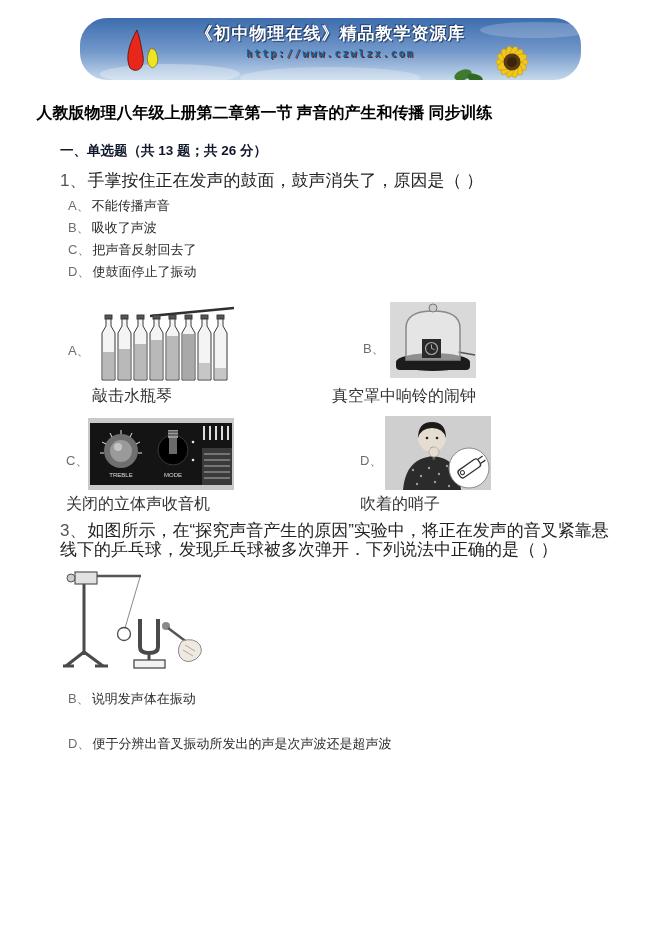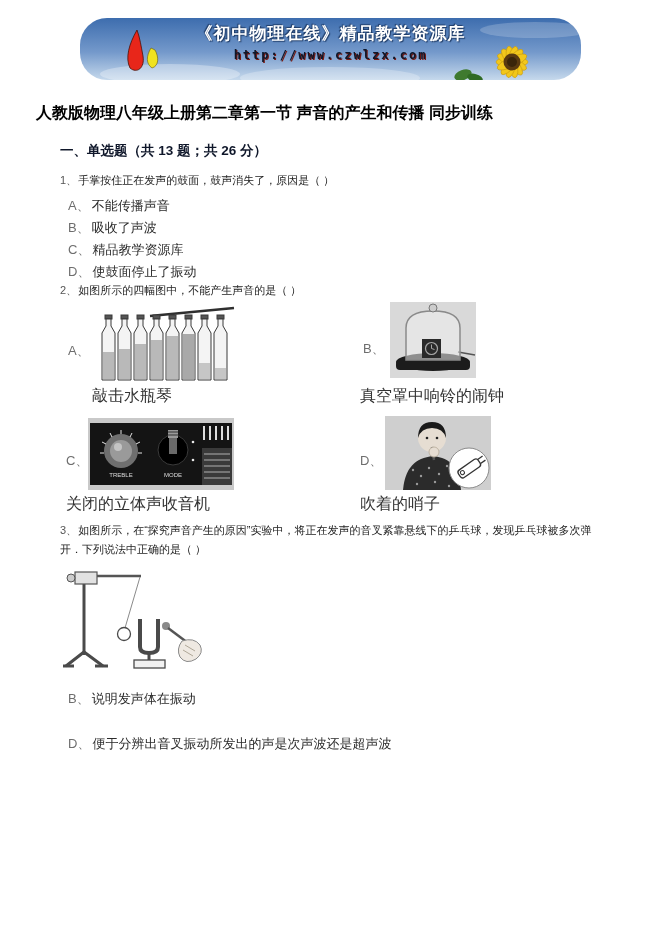--- a/index.html
+++ b/index.html
@@ -7,30 +7,30 @@
     position:relative;width:661px;height:936px;background:#fff;overflow:hidden;
     font-family:"Liberation Sans","DejaVu Sans",sans-serif;color:#222;
   }
   
   .banner{position:absolute;left:80px;top:18px;width:501px;height:62px;overflow:hidden;border-radius:27px;}
   .banner svg{position:absolute;left:0;top:0;}
   .banner-text{position:absolute;left:0;top:4px;width:100%;text-align:center;
     color:#ffffff;font-size:17px;font-weight:bold;letter-spacing:1px;
     text-shadow:1px 1px 1px #1d3a66, -1px -1px 1px #1d3a66;}
   .banner-url{position:absolute;left:0;top:30px;width:100%;text-align:center;
-    color:#0f172a;font-size:12px;font-weight:bold;letter-spacing:2px;
+    color:#0369a1;font-size:10px;font-weight:bold;letter-spacing:2px;
     font-family:"DejaVu Sans Mono","Liberation Mono",monospace;
     text-shadow:1px 1px 0 #7a1a12;}
   
   .doc-title{position:absolute;left:0;top:103px;width:529px;text-align:center;
-    font-size:16px;font-weight:bold;color:#000;}
+    font-size:16px;font-weight:bold;color:#000;font-family:Liberation Serif, serif;}
   .section-heading{position:absolute;left:60px;top:142px;font-size:13.5px;
     font-weight:bold;color:#0f172a;}
   
-  .qline{position:absolute;left:60px;width:552px;font-size:11px;line-height:19px;color:#222;}
+  .qline{position:absolute;left:60px;width:552px;font-size:17px;line-height:19px;color:#222;}
   .qnum{color:#555;margin-right:1px;}
   .opt{position:absolute;left:68px;font-size:13px;color:#2b2b2b;}
   .opt .letter{color:#6e6e6e;margin-right:2px;}
   .figlabel{position:absolute;font-size:13px;color:#6e6e6e;}
   .figcaption{position:absolute;font-size:16px;color:#333;text-align:left;}
   .figimg{position:absolute;}
 </style>
 </head>
 <body>
 
@@ -83,29 +83,26 @@
   <div class="qline" style="top:171px">
     <span class="qnum">1、</span><span>手掌按住正在发声的鼓面，鼓声消失了，原因是（  ）</span>
   </div>
   <div class="opt" style="top:197px">
     <span class="letter">A、</span><span>不能传播声音</span>
   </div>
   <div class="opt" style="top:219px">
     <span class="letter">B、</span><span>吸收了声波</span>
   </div>
   <div class="opt" style="top:241px">
-    <span class="letter">C、</span><span>精品教学资源库</span>
+    <span class="letter">C、</span><span>把声音反射回去了</span>
   </div>
   <div class="opt" style="top:263px">
     <span class="letter">D、</span><span>使鼓面停止了振动</span>
   </div>
 
-  <div class="qline" style="top:281px">
-    <span class="qnum">2、</span><span>如图所示的四幅图中，不能产生声音的是（ ）</span>
-  </div>
 
   <div class="figlabel" style="left:68px;top:342px">A、</div>
   <svg class="figimg" style="left:92px;top:305px" width="148" height="80" viewBox="0 0 148 80">
     <line x1="58" y1="11" x2="142" y2="3" stroke="#2f2f2f" stroke-width="2.5"></line>
     <g stroke="#3a3a3a" stroke-width="1" fill="#f4f4f4">
       <g>
           <rect x="13" y="10" width="7" height="4" fill="#555"></rect>
           <polygon points="10,75 10,28 14,21 14,14 19,14 19,21 23,28 23,75"></polygon>
           <rect x="11" y="47" width="11" height="27" fill="#b9b9b9" stroke="none"></rect>
         </g>
@@ -156,21 +153,21 @@
     <rect x="6" y="58" width="74" height="10" rx="4" fill="#1c1c1c"></rect>
     <path d="M16,58 V26 Q16,9 43,9 Q70,9 70,26 V58 Z" fill="#eeeeee" fill-opacity="0.55" stroke="#8a8a8a" stroke-width="1.5"></path>
     <circle cx="43" cy="6" r="4" fill="#cccccc" stroke="#777"></circle>
     <g>
       <rect x="32" y="37" width="19" height="19" fill="#2a2a2a"></rect>
       <circle cx="41.5" cy="46.5" r="6" fill="none" stroke="#a8a8a8" stroke-width="1.2"></circle>
       <line x1="41.5" y1="46.5" x2="41.5" y2="42.5" stroke="#a8a8a8" stroke-width="1"></line>
       <line x1="41.5" y1="46.5" x2="44.5" y2="47.5" stroke="#a8a8a8" stroke-width="1"></line>
     </g>
   </svg>
-  <div class="figcaption" style="left:360px;top:386px;width:180px">真空罩中响铃的闹钟</div>
+  <div class="figcaption" style="left:332px;top:386px;width:180px">真空罩中响铃的闹钟</div>
 
   <div class="figlabel" style="left:66px;top:452px">C、</div>
   <svg class="figimg" style="left:88px;top:418px" width="146" height="72" viewBox="0 0 146 72">
     <rect x="0" y="0" width="146" height="72" fill="#c9c9c9"></rect>
     <rect x="2" y="5" width="142" height="62" fill="#141414"></rect>
     <g>
       <circle cx="33" cy="33" r="17" fill="#6f6f6f"></circle>
       <circle cx="33" cy="33" r="11" fill="#9a9a9a"></circle>
       <circle cx="30" cy="29" r="4" fill="#c4c4c4"></circle>
       <g stroke="#e5e5e5" stroke-width="1">

